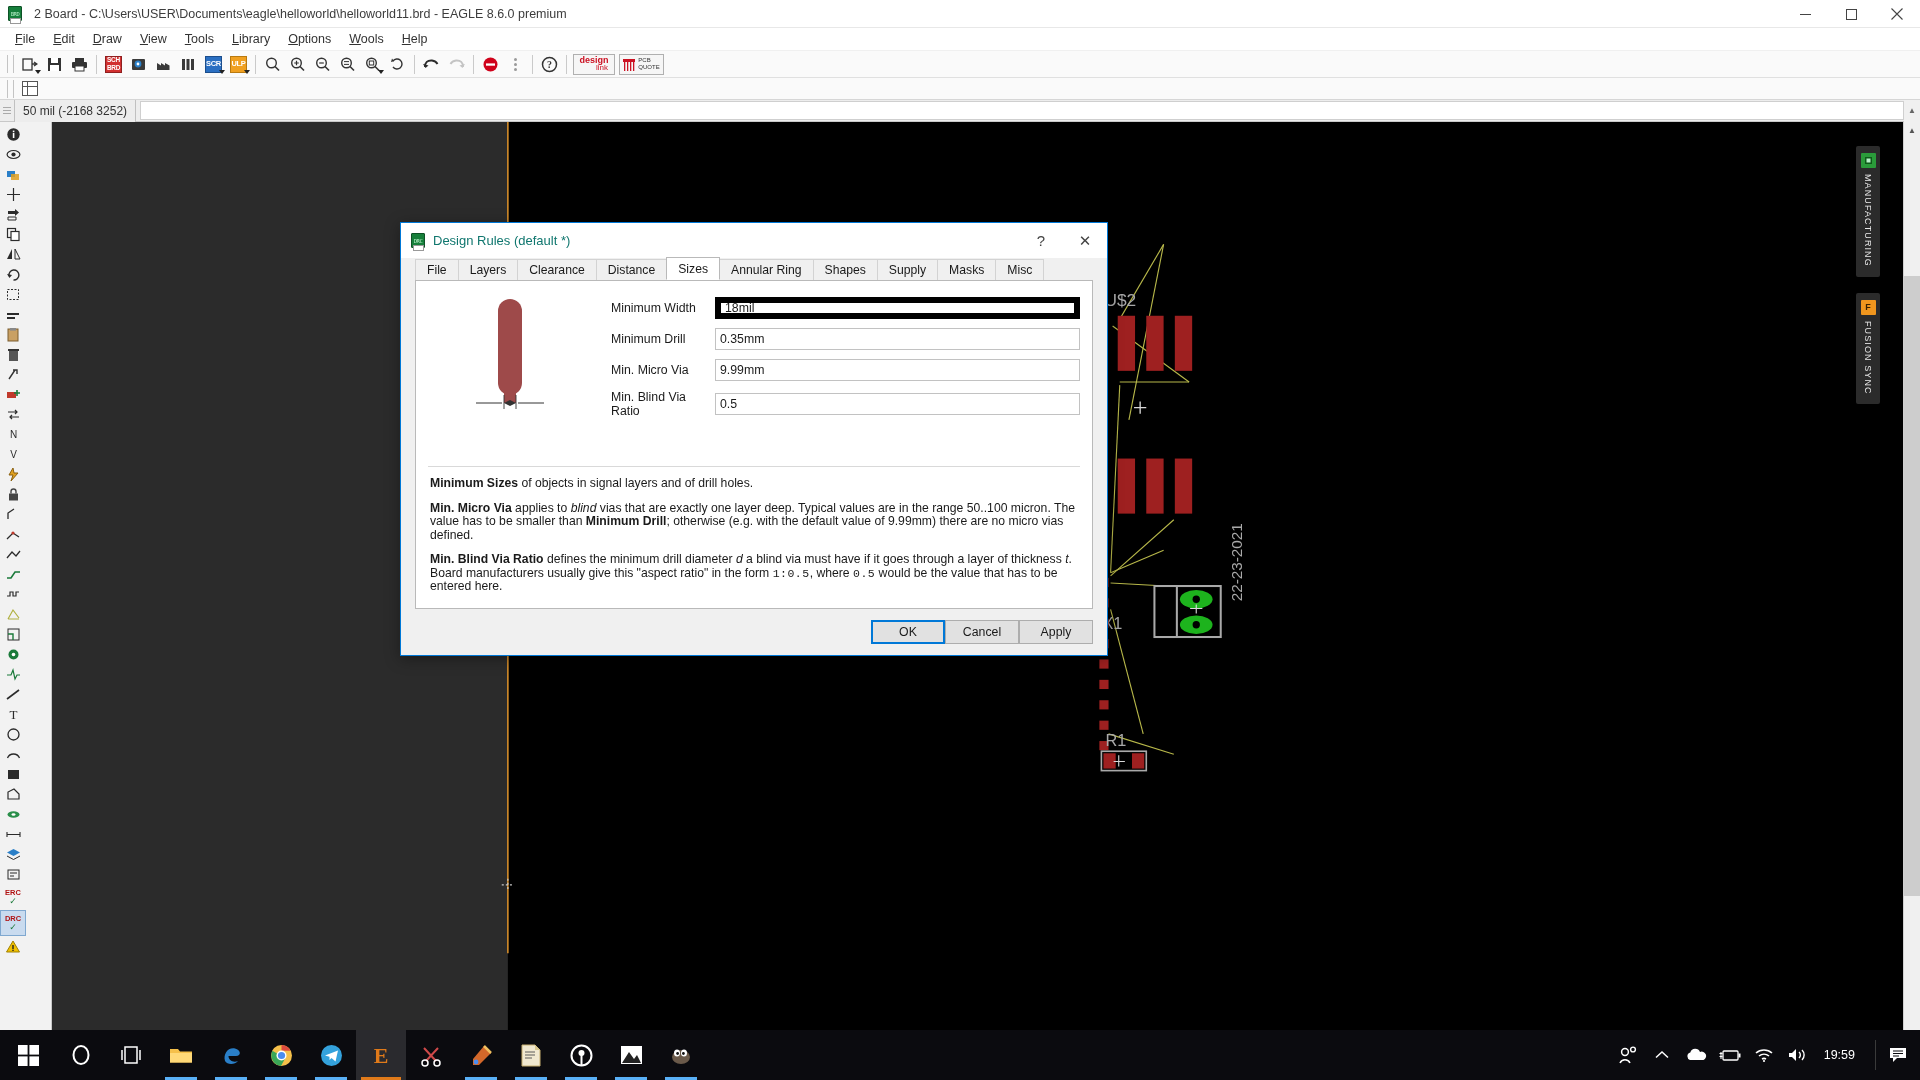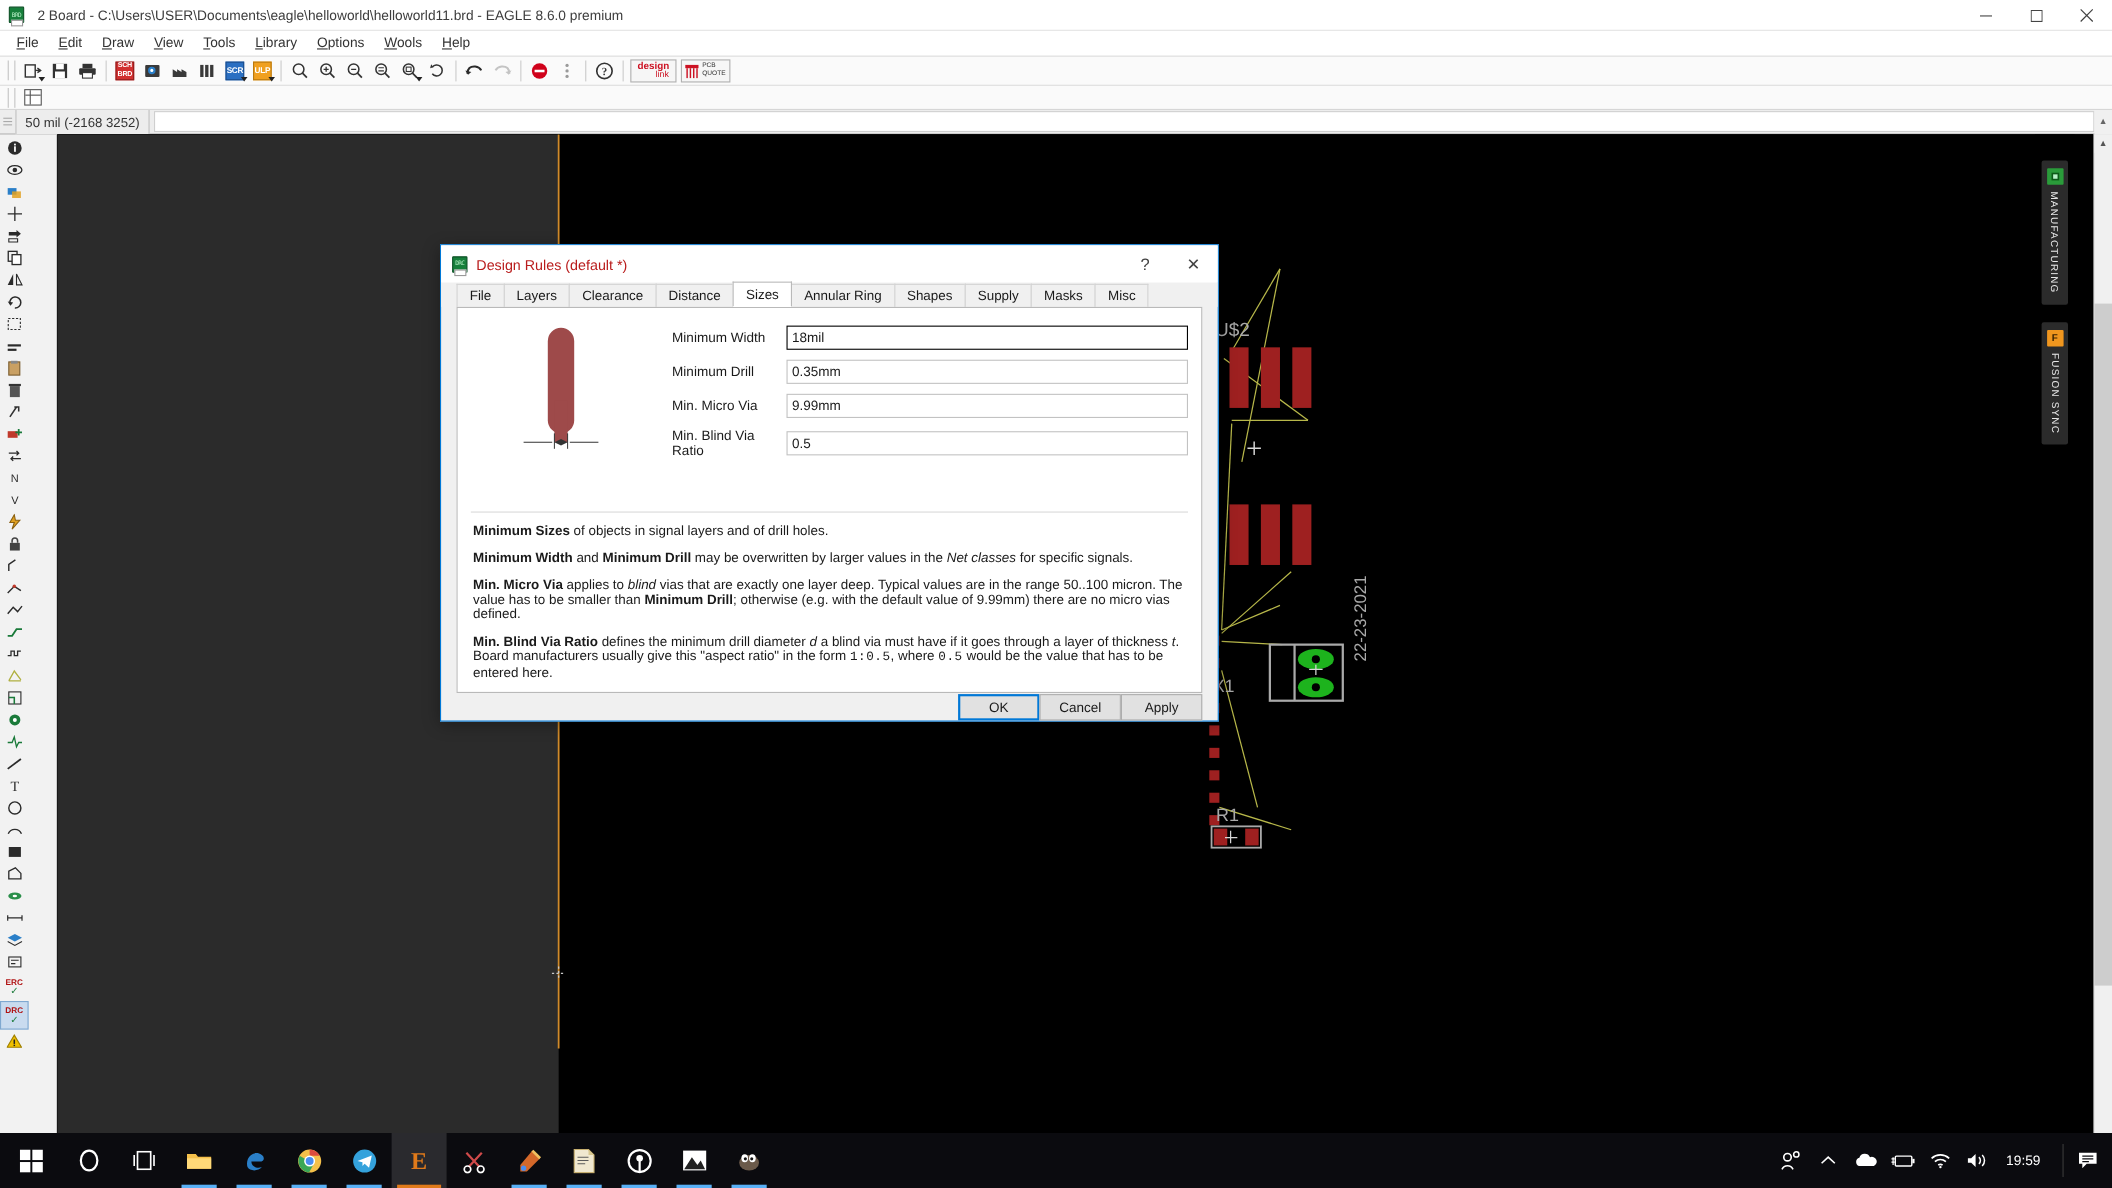--- a/index.html
+++ b/index.html
@@ -176,21 +176,21 @@
     width: 708px; height: 434px;
     background: #f0f0f0; border: 1px solid #0078d7;
     pointer-events: auto;
     box-shadow: 0 3px 14px rgba(0,0,0,0.34);
     display: flex; flex-direction: column;
   }
   .dlg-title {
     height: 35px; background: #fff; display: flex; align-items: center;
     padding-left: 10px;
   }
-  .dlg-title-text { font-size: 13px; color: #b91c1c; margin-left: 8px; flex: 1; }
+  .dlg-title-text { font-size: 13px; color: #0f766e; margin-left: 8px; flex: 1; }
   .dlg-help, .dlg-close {
     width: 44px; height: 34px; display: flex; align-items: center;
     justify-content: center; font-size: 15px; color: #444;
   }
 
   .tabstrip {
     display: flex; padding-left: 14px; height: 22px;
     align-items: flex-end; background: #f0f0f0;
   }
   .tab {
@@ -214,21 +214,21 @@
   .fields {
     flex: 1; padding-left: 10px; padding-right: 12px; padding-top: 2px;
   }
   .field-row { display: flex; align-items: center; margin-bottom: 9px; }
   .field-label { width: 104px; font-size: 12.3px; color: #1a1a1a; }
   .field-input {
     flex: 1; height: 22px; border: 1px solid #c2c2c2; background: #fff;
     font-size: 12.3px; color: #1a1a1a; padding: 0 4px;
     font-family: "Liberation Sans", sans-serif; outline: none;
   }
-  .field-input.focused { border: 1px solid #000000; }
+  .field-input.focused { border: 6px solid #000000; }
   .panel-sep { height: 1px; background: #d9d9d9; margin: 5px 12px 0 12px; }
   .desc { padding: 10px 14px 0 14px; }
   .desc p {
     font-size: 12.2px; color: #1a1a1a; line-height: 13.5px;
     margin-bottom: 11px;
   }
   .desc b { font-weight: bold; }
   .desc i { font-style: italic; }
   .desc code { font-family: "Liberation Mono", monospace; font-size: 11.5px; letter-spacing: 0.5px;}
   .dlg-footer {
@@ -909,21 +909,20 @@
             <div class="field-label">Min. Blind Via Ratio</div>
             <input class="field-input" value="0.5" style="">
           </div>
         </div>
       </div>
 
       <div class="panel-sep"></div>
 
       <div class="desc">
         <p><b>Minimum Sizes</b><span> of objects in signal layers and of drill holes.</span></p>
-        <p><b>Minimum Width</b><span> and </span><b>Minimum Drill</b><span> may be overwritten by larger values in the </span><i>Net classes</i><span> for specific signals.</span></p>
         <p><b>Min. Micro Via</b><span> applies to </span><i>blind</i><span> vias that are exactly one layer deep. Typical values are in the range 50..100 micron. The value has to be smaller than </span><b>Minimum Drill</b><span>; otherwise (e.g. with the default value of 9.99mm) there are no micro vias defined.</span></p>
         <p><b>Min. Blind Via Ratio</b><span> defines the minimum drill diameter </span><i>d</i><span> a blind via must have if it goes through a layer of thickness </span><i>t</i><span>. Board manufacturers usually give this "aspect ratio" in the form </span><code>1:0.5</code><span>, where </span><code>0.5</code><span> would be the value that has to be entered here.</span></p>
       </div>
     </div>
 
     <div class="dlg-footer">
       <div class="dbtn primary">OK</div>
       <div class="dbtn">Cancel</div>
       <div class="dbtn">Apply</div>
     </div>

